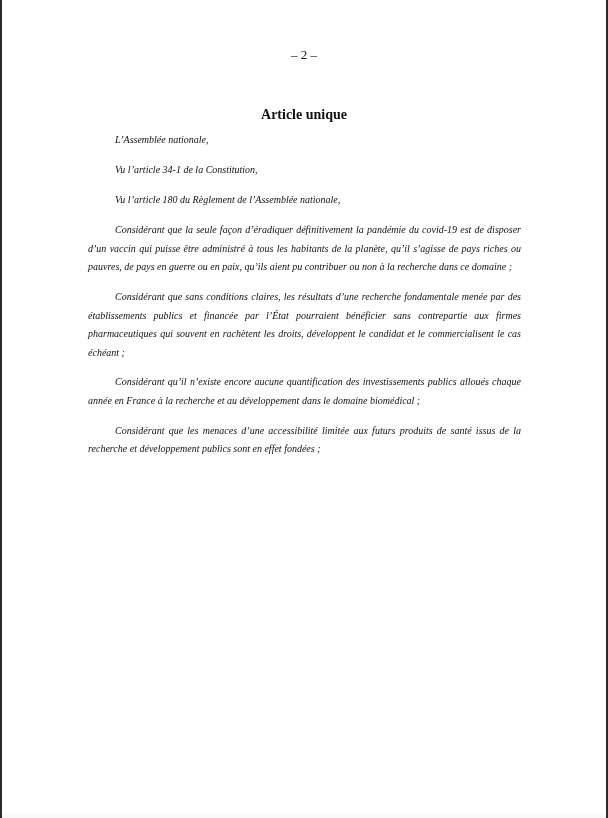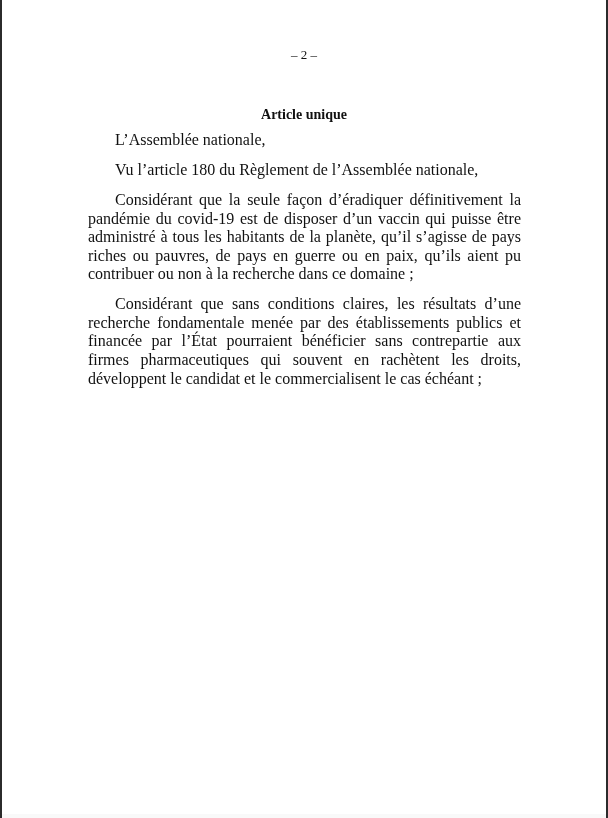--- a/index.html
+++ b/index.html
@@ -41,22 +41,23 @@
       text-align: center;
       font-size: 14px;
       font-weight: bold;
       line-height: 18px;
     }
     .body-text {
       position: absolute;
       top: 131px;
       left: 88px;
       width: 433px;
-      font-size: 16px;
+      font-size: 10px;
       line-height: 18.6px;
+      font-style: italic;
     }
     .body-text p {
       margin: 0 0 11.2px 0;
       text-indent: 27px;
       text-align: justify;
     }
     .body-text p.intro {
       text-align: left;
       margin-bottom: 11.4px;
     }
@@ -67,16 +68,19 @@
 <div class="edge-left"></div>
 <div class="edge-right"></div>
 <div class="bottom-shade"></div>
 
 <div class="page-number">– 2 –</div>
 
 <div class="article-title">Article unique</div>
 
 <div class="body-text">
   <p class="intro">L’Assemblée nationale,</p>
+  <p class="intro">Vu l’article 34-1 de la Constitution,</p>
   <p class="intro">Vu l’article 180 du Règlement de l’Assemblée nationale,</p>
   <p>Considérant que la seule façon d’éradiquer définitivement la pandémie du covid-19 est de disposer d’un vaccin qui puisse être administré à tous les habitants de la planète, qu’il s’agisse de pays riches ou pauvres, de pays en guerre ou en paix, qu’ils aient pu contribuer ou non à la recherche dans ce domaine ;</p>
   <p>Considérant que sans conditions claires, les résultats d’une recherche fondamentale menée par des établissements publics et financée par l’État pourraient bénéficier sans contrepartie aux firmes pharmaceutiques qui souvent en rachètent les droits, développent le candidat et le commercialisent le cas échéant ;</p>
+  <p>Considérant qu’il n’existe encore aucune quantification des investissements publics alloués chaque année en France à la recherche et au développement dans le domaine biomédical ;</p>
+  <p>Considérant que les menaces d’une accessibilité limitée aux futurs produits de santé issus de la recherche et développement publics sont en effet fondées ;</p>
 </div>
 
 </body></html>

